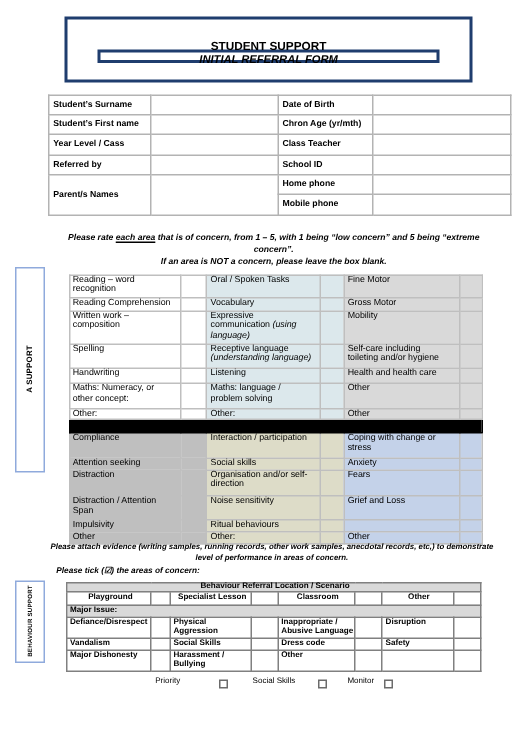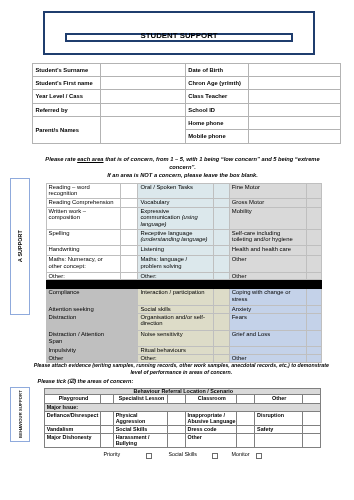--- a/index.html
+++ b/index.html
@@ -58,20 +58,21 @@
            background:#fff;top:1.4px;}
 </style>
 </head>
 <body>
 
 <div class="page">
 
   <div class="hdr">
     <div class="hdr-in">
       <div class="hdr-l1">STUDENT SUPPORT</div>
+      <div class="hdr-l2">INITIAL REFERRAL FORM</div>
     </div>
   </div>
 
   <table class="t1">
       <colgroup>
     <col style="width:68.1px">
         <col style="width:84.7px">
         <col style="width:62.8px">
         <col style="width:92.9px">
   </colgroup>

